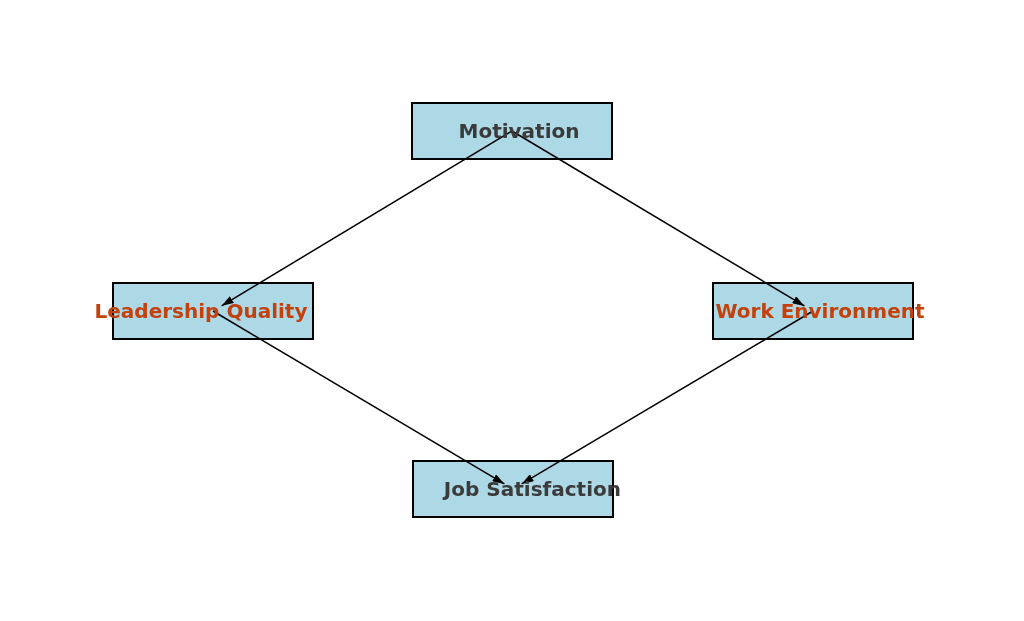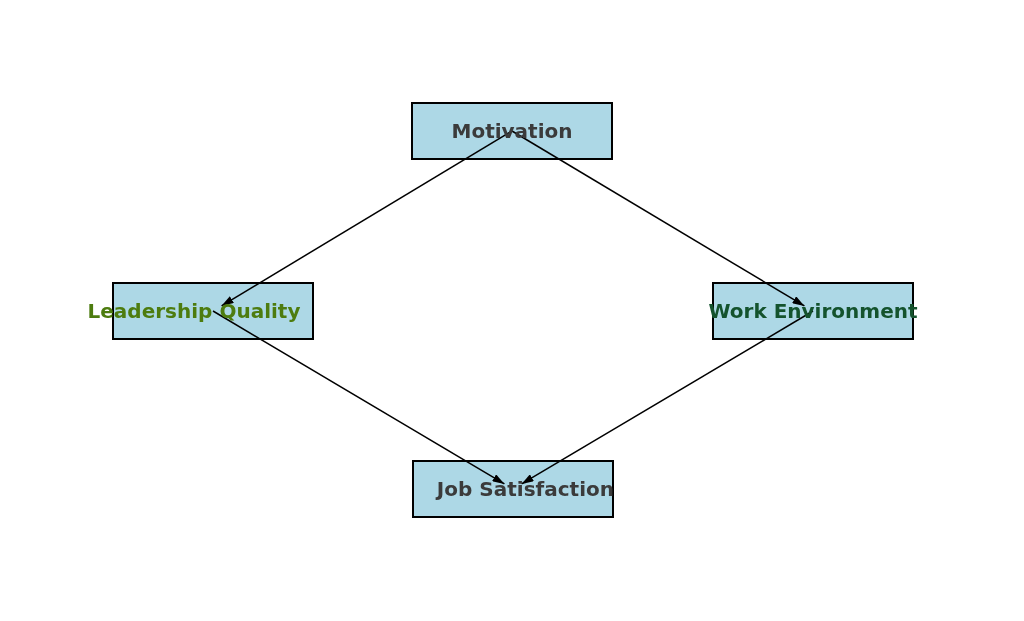--- a/index.html
+++ b/index.html
@@ -35,20 +35,21 @@
   }
   .node-label {
     position: absolute;
     display: flex;
     align-items: center;
     justify-content: center;
     font-weight: bold;
     font-size: 20px;
     white-space: nowrap;
     pointer-events: none;
+    padding-left: 7px;
   }
 </style>
 </head>
 <body>
 
 <div class="canvas">
   <div id="box-layer" class="layer">
       <div class="node-box" style="left: 411px; top: 102px; width: 202px; height: 58px; background: rgb(173, 216, 230); border: 2px solid rgb(0, 0, 0);"></div>
       <div class="node-box" style="left: 112px; top: 282px; width: 202px; height: 58px; background: rgb(173, 216, 230); border: 2px solid rgb(0, 0, 0);"></div>
       <div class="node-box" style="left: 712px; top: 282px; width: 202px; height: 58px; background: rgb(173, 216, 230); border: 2px solid rgb(0, 0, 0);"></div>
@@ -62,23 +63,23 @@
       </defs>
       <line x1="512" y1="131" x2="221.6" y2="305.8" stroke="#000000" stroke-width="1.5" marker-end="url(#arrowhead)"></line>
       <line x1="512" y1="131" x2="804.4" y2="305.9" stroke="#000000" stroke-width="1.5" marker-end="url(#arrowhead)"></line>
       <line x1="213" y1="311" x2="504.4" y2="483.9" stroke="#000000" stroke-width="1.5" marker-end="url(#arrowhead)"></line>
       <line x1="813" y1="311" x2="521.6" y2="483.9" stroke="#000000" stroke-width="1.5" marker-end="url(#arrowhead)"></line>
     </svg>
   <div id="label-layer" class="layer">
       <div class="node-label" style="left: 411px; top: 102px; width: 202px; height: 58px; color: rgb(59, 59, 59);">
         <span>Motivation</span>
       </div>
-      <div class="node-label" style="left: 112px; top: 282px; width: 164px; height: 58px; color: #4d7c0f;">
+      <div class="node-label" style="left: 112px; top: 282px; width: 164px; height: 58px; color: #c2410c;">
         <span>Leadership Quality</span>
       </div>
-      <div class="node-label" style="left: 712px; top: 282px; width: 202px; height: 58px; color: #14532d;">
+      <div class="node-label" style="left: 712px; top: 282px; width: 202px; height: 58px; color: #c2410c;">
         <span>Work Environment</span>
       </div>
       <div class="node-label" style="left: 412px; top: 460px; width: 202px; height: 58px; color: rgb(59, 59, 59); justify-content: flex-end;">
         <span>Job Satisfaction</span>
       </div>
     </div>
 </div>
 
 </body></html>

